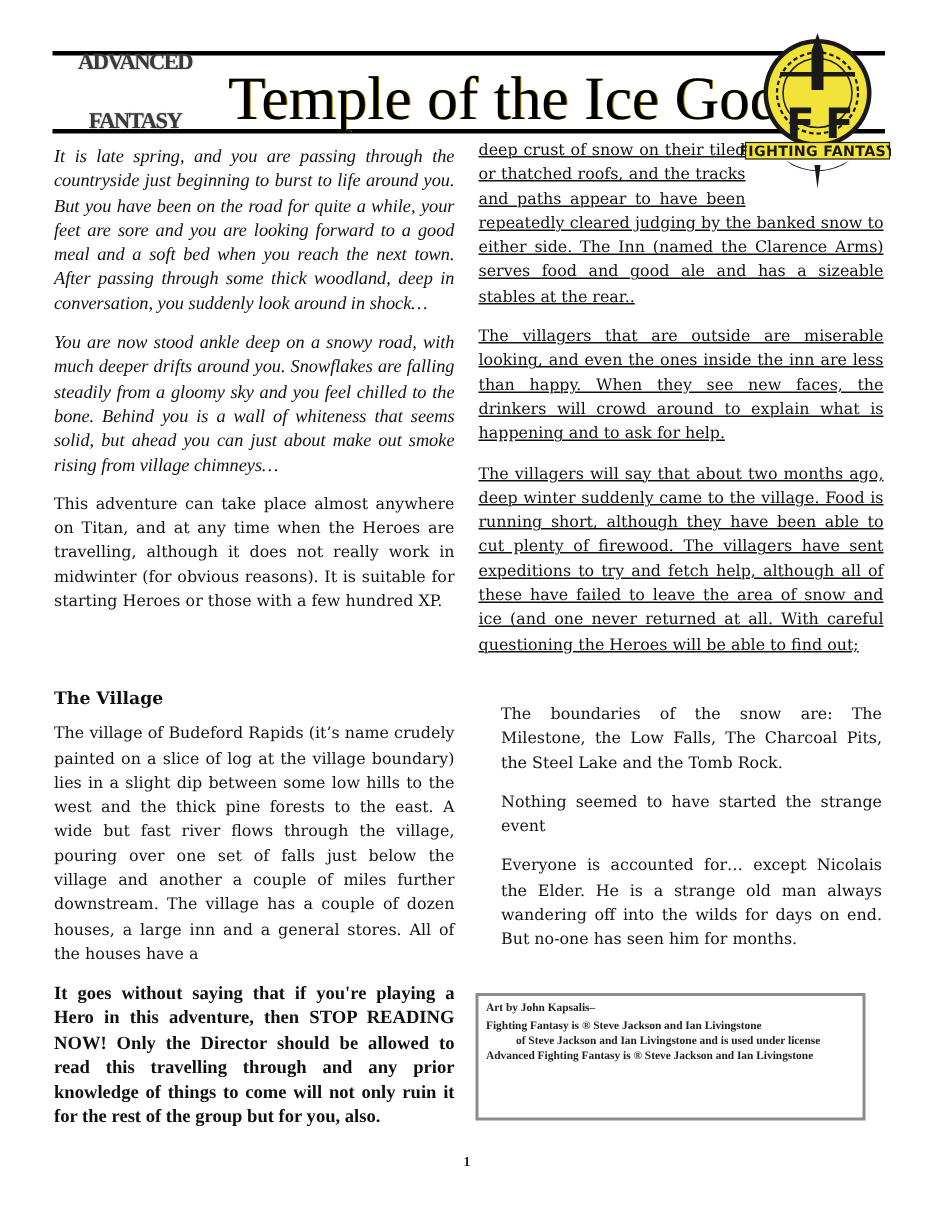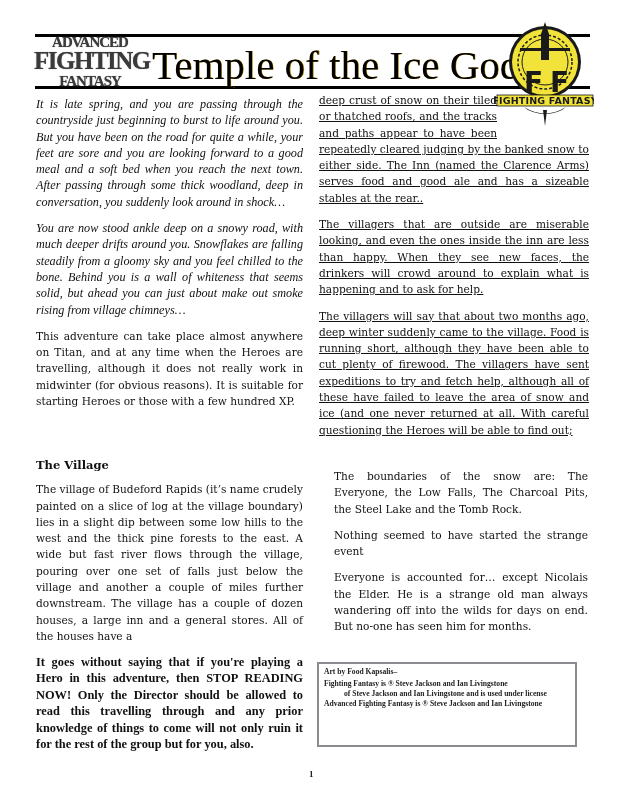--- a/index.html
+++ b/index.html
@@ -42,21 +42,20 @@
     .pagenum { position: absolute; left: 309px; top: 769px; font-family: "Liberation Serif", serif; font-size: 9px; font-weight: bold; color: #222; }
   </style>
 </head>
 <body>
 
 <div class="hline" id="hl-top"></div>
 <div class="hline" id="hl-bot"></div>
 
 <div class="afflogo">
   <div class="t t1">ADVANCED</div>
-  <div class="t t2">FIGHTING</div>
   <div class="t t3">FANTASY</div>
 </div>
 
 <div class="title">Temple of the Ice God</div>
 
 <svg class="fflogo" viewBox="0 0 100 110">
   <circle cx="51" cy="42" r="36" fill="#1a1a1a"></circle>
   <circle cx="51" cy="42" r="33" fill="#f2e33a"></circle>
   <circle cx="51" cy="42" r="27" fill="none" stroke="#1a1a1a" stroke-width="1.5" stroke-dasharray="3 2"></circle>
   <circle cx="51" cy="42" r="23" fill="#f2e33a" stroke="#1a1a1a" stroke-width="1"></circle>
@@ -84,25 +83,25 @@
 </div>
 
 <div class="col" id="col-left-bot">
   <p class="section-heading">The Village</p>
   <p>The village of Budeford Rapids (it’s name crudely painted on a slice of log at the village boundary) lies in a slight dip between some low hills to the west and the thick pine forests to the east.  A wide but fast river flows through the village, pouring over one set of falls just below the village and another a couple of miles further downstream.  The village has a couple of dozen houses, a large inn and a general stores.  All of the houses have a</p>
 </div>
 
 <div class="col bold" id="stop-warning">It goes without saying that if you're playing a Hero in this adventure, then STOP READING NOW! Only the Director should be allowed to read this travelling through and any prior knowledge of things to come will not only ruin it for the rest of the group but for you, also.</div>
 
 <div class="col" id="col-right-bot">
-  <p>The boundaries of the snow are: The Everyone, the Low Falls, The Charcoal Pits, the Steel Lake and the Tomb Rock.</p>
+  <p>The boundaries of the snow are: The Milestone, the Low Falls, The Charcoal Pits, the Steel Lake and the Tomb Rock.</p>
   <p>Nothing seemed to have started the strange event</p>
   <p>Everyone is accounted for… except Nicolais the Elder.  He is a strange old man always wandering off into the wilds for days on end.  But no-one has seen him for months.</p>
 </div>
 
 <div class="credits">
-  <div>Art by Food Kapsalis–</div>
+  <div>Art by John Kapsalis–</div>
   <div class="gap">Fighting Fantasy is ® Steve Jackson and Ian Livingstone</div>
   <div class="indent">of Steve Jackson and Ian Livingstone and is used under license</div>
   <div>Advanced Fighting Fantasy is ® Steve Jackson and Ian Livingstone</div>
 </div>
 
 <div class="pagenum">1</div>
 
 </body></html>

